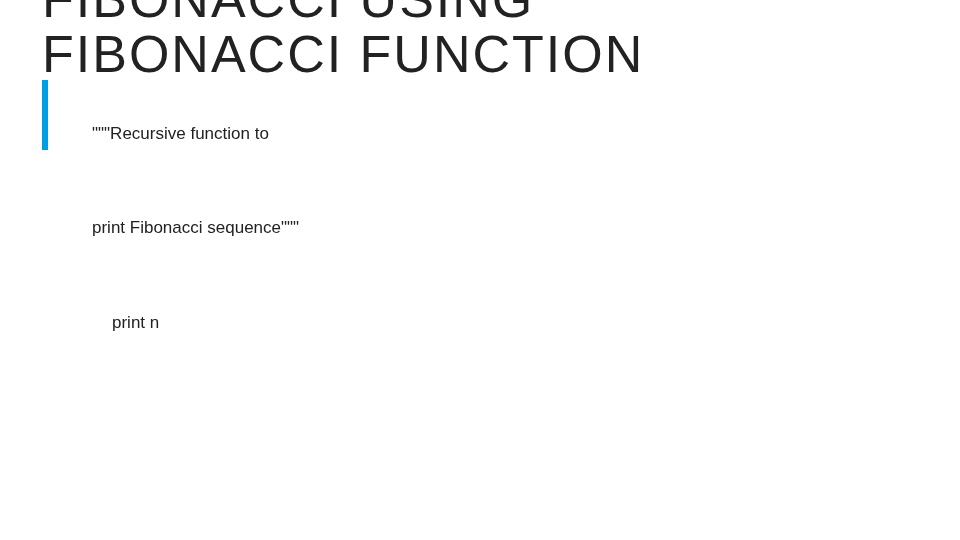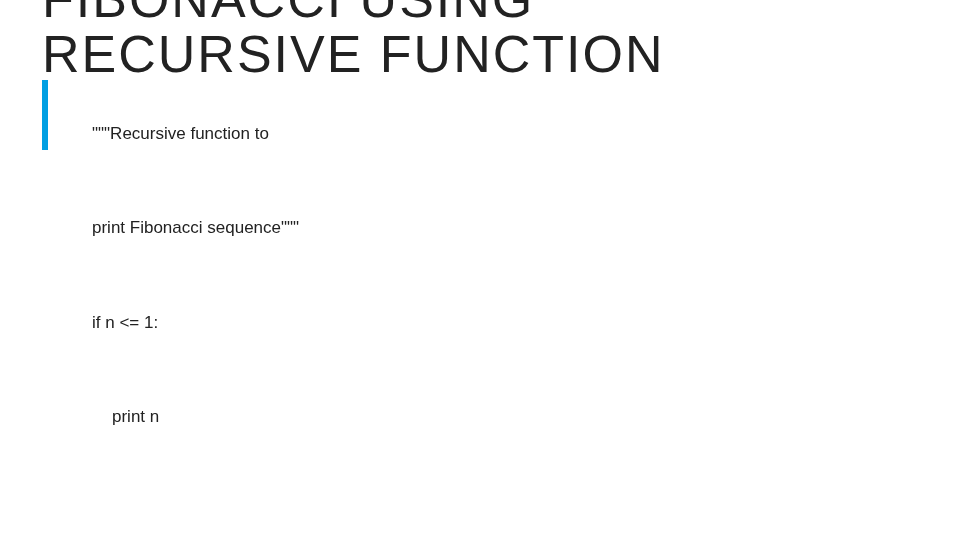--- a/index.html
+++ b/index.html
@@ -42,29 +42,28 @@
     white-space: pre;
   }
   .ind1 { padding-left: 28px; }
   .ind2 { padding-left: 48px; }
 </style>
 </head>
 <body>
 
 <div class="title">
   <div>FIBONACCI USING</div>
-  <div>RECURSIVE FUNCTION</div>
+  <div>FIBONACCI FUNCTION</div>
 </div>
 
 <div class="accent-bar"></div>
 
 <div class="code-block">
   <div class="ind1">"""Recursive function to</div>
   <div class="ind1">print Fibonacci sequence"""</div>
-  <div class="ind1">if n &lt;= 1:</div>
   <div class="ind2">print n</div>
   
   
   
   
   
   
   
   
   

